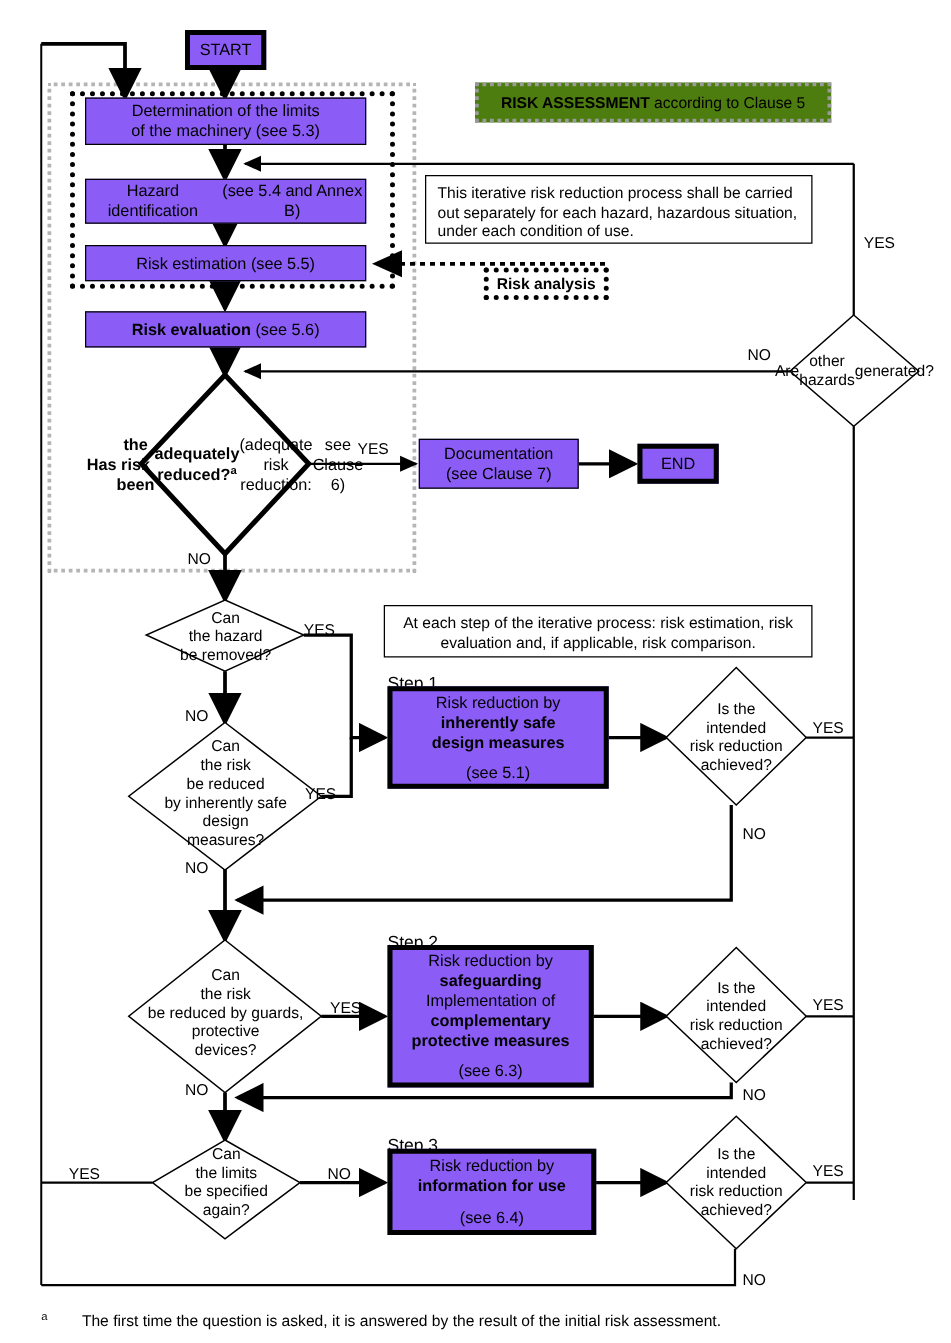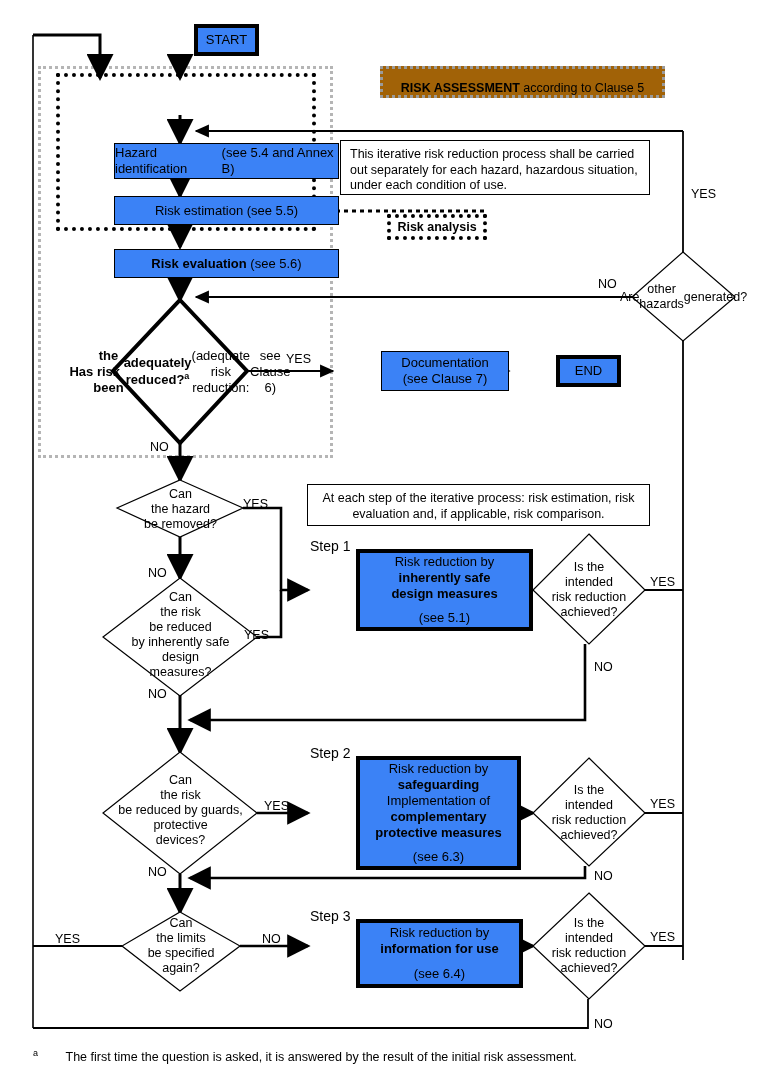--- a/index.html
+++ b/index.html
@@ -1,33 +1,33 @@
 <!DOCTYPE html>
 <html><head>
 <meta charset="utf-8">
 <style>
   html,body{margin:0;padding:0;background:#ffffff;}
   body{width:761px;height:1074px;font-family:"Liberation Sans",sans-serif;color:#000;}
   #stage{position:relative;width:761px;height:1074px;overflow:hidden;background:#fff;}
   svg#wires{position:absolute;left:0;top:0;width:761px;height:1074px;}
   .node{position:absolute;box-sizing:border-box;display:flex;align-items:center;
-        justify-content:center;background:#3b82f6;margin-left:46px;}
+        justify-content:center;text-align:center;background:#8b5cf6;}
   .procbox{border:1px solid #000;}
   .heavybox{border:4px solid #000;}
   .txt{line-height:1.22;white-space:pre-line;}
   .f13{font-size:13px;}
   .b{font-weight:bold;}
   .lbl{position:absolute;font-size:12.5px;line-height:1;background:transparent;}
   .steplbl{position:absolute;font-size:14px;}
   .diamond-txt{position:absolute;display:flex;align-items:center;justify-content:center;
                text-align:center;pointer-events:none;}
   .dotted-outer{position:absolute;border:3px dotted #b5b5b5;box-sizing:border-box;}
   .dotted-inner{position:absolute;border:4px dotted #000;box-sizing:border-box;}
   .ra-banner{position:absolute;border:3px dotted #9a9a9a;box-sizing:border-box;
-             display:flex;align-items:flex-end;justify-content:center;font-size:12.5px;background:#a16207;}
+             display:flex;align-items:center;justify-content:center;font-size:12.5px;background:#4d7c0f;}
   .ra-box{position:absolute;border:4px dotted #000;box-sizing:border-box;
           display:flex;align-items:center;justify-content:center;font-size:12.5px;font-weight:bold;background:#fff;}
   .note{position:absolute;border:1px solid #000;box-sizing:border-box;background:#fff;
         font-size:12.5px;line-height:1.25;padding:6px 9px;}
   .footnote{position:absolute;font-size:12.5px;}
   .footnote sup{font-size:9px;}
 </style>
 </head>
 <body>
 
@@ -128,20 +128,24 @@
   </svg>
 
   <div class="node heavybox" style="left:148px;top:24px;width:65px;height:32px;">
     <span class="txt f13">START</span>
   </div>
 
   <div class="node heavybox" style="left:510px;top:355px;width:65px;height:32px;">
     <span class="txt f13">END</span>
   </div>
 
+  <div class="node procbox" style="left:68px;top:78px;width:225px;height:38px;flex-direction:column;">
+    <span class="txt f13">Determination of the limits</span>
+    <span class="txt f13">of the machinery (see 5.3)</span>
+  </div>
 
   <div class="node procbox" style="left:68px;top:143px;width:225px;height:36px;flex-direction:row;">
     <span class="txt f13">Hazard identification</span>
     <span class="txt f13">(see 5.4 and Annex B)</span>
   </div>
 
   <div class="node procbox" style="left:68px;top:196px;width:225px;height:29px;">
     <span class="txt f13">Risk estimation (see 5.5)</span>
   </div>
 

